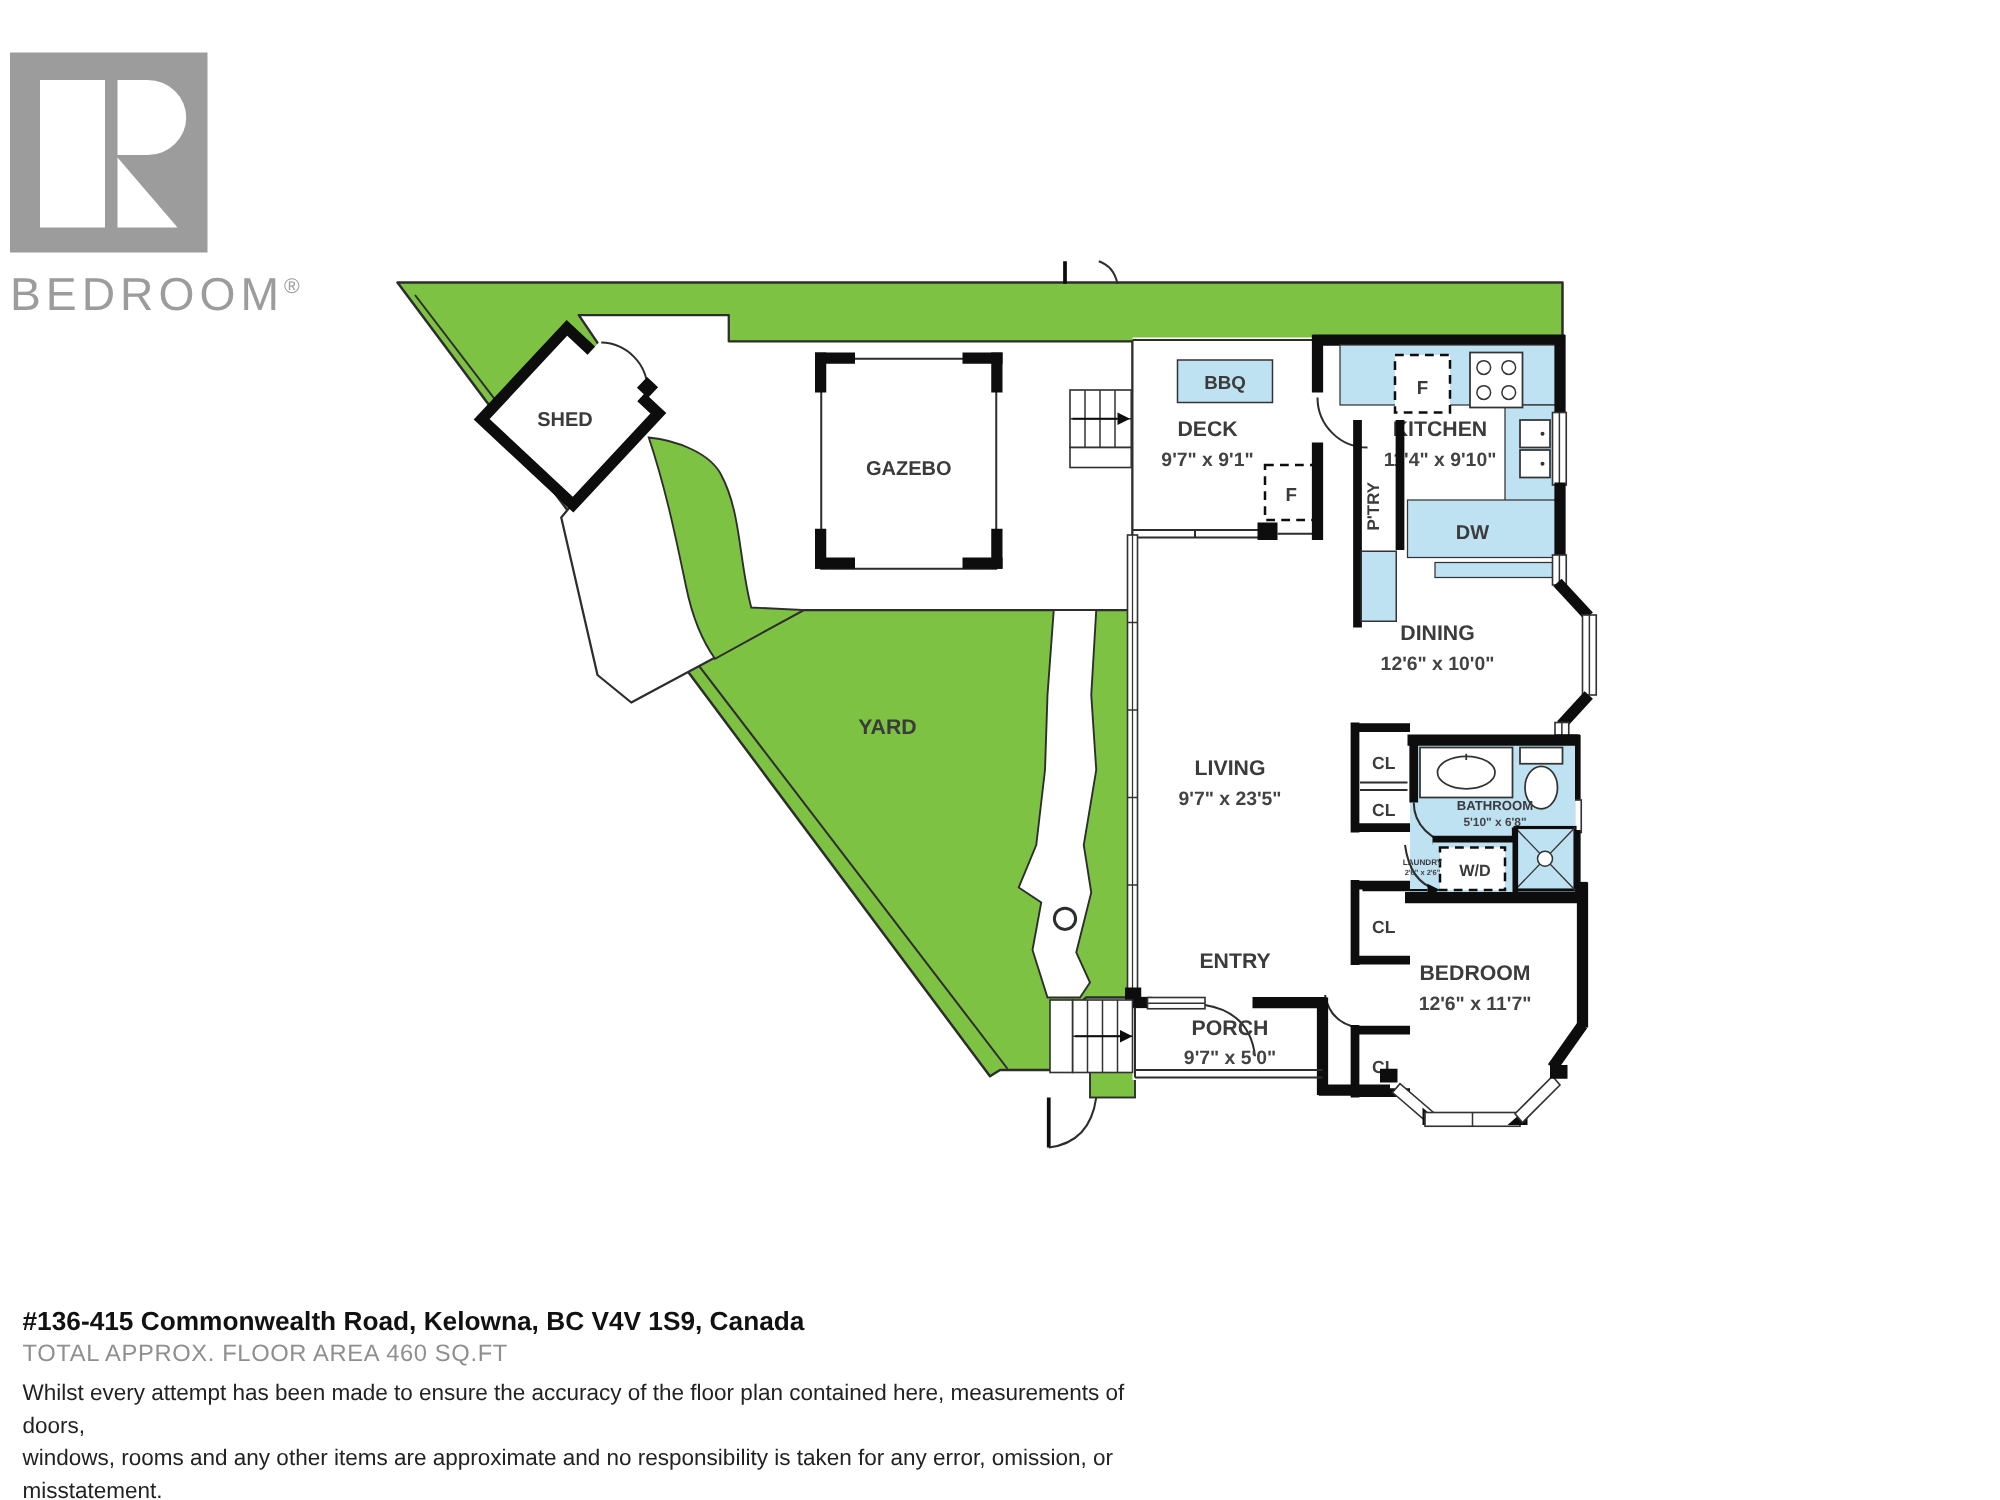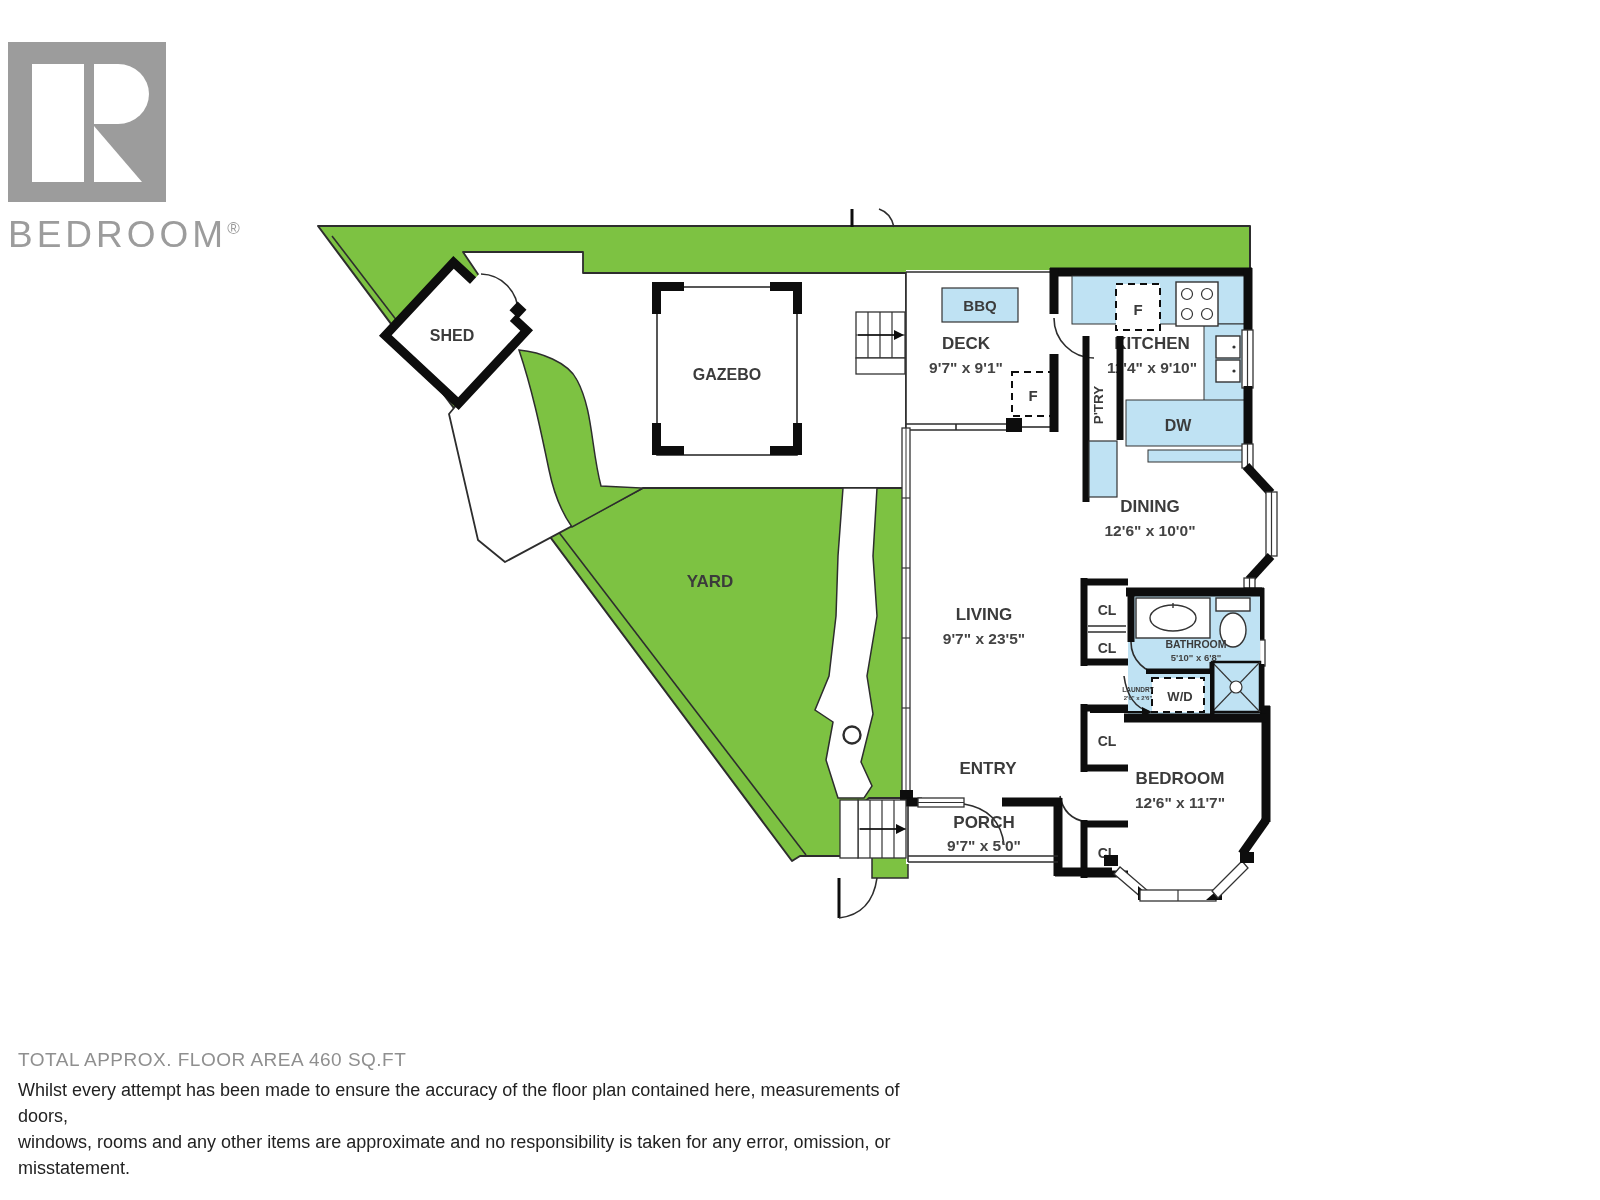--- a/index.html
+++ b/index.html
@@ -313,20 +313,21 @@
           <line x1="858" y1="829" x2="906" y2="829" stroke="#333" stroke-width="1.2"></line>
           <line x1="860" y1="829" x2="896" y2="829" stroke="#0d0d0d" stroke-width="1.6"></line>
           <polygon points="896,824 906,829 896,834" fill="#0d0d0d"></polygon>
           <rect x="840" y="800" width="18" height="58" class="win"></rect>
         </g>
       </g>
     </g>
   </svg>
 
   <div id="footer">
+    <div class="addr">#136-415 Commonwealth Road, Kelowna, BC V4V 1S9, Canada</div>
     <div class="area">TOTAL APPROX. FLOOR AREA 460 SQ.FT</div>
     <div class="disc">
       <span>Whilst every attempt has been made to ensure the accuracy of the floor plan contained here, measurements of doors,</span><br>
       <span>windows, rooms and any other items are approximate and no responsibility is taken for any error, omission, or misstatement.</span><br>
     </div>
   </div>
 
 </div>
 
 </body></html>

